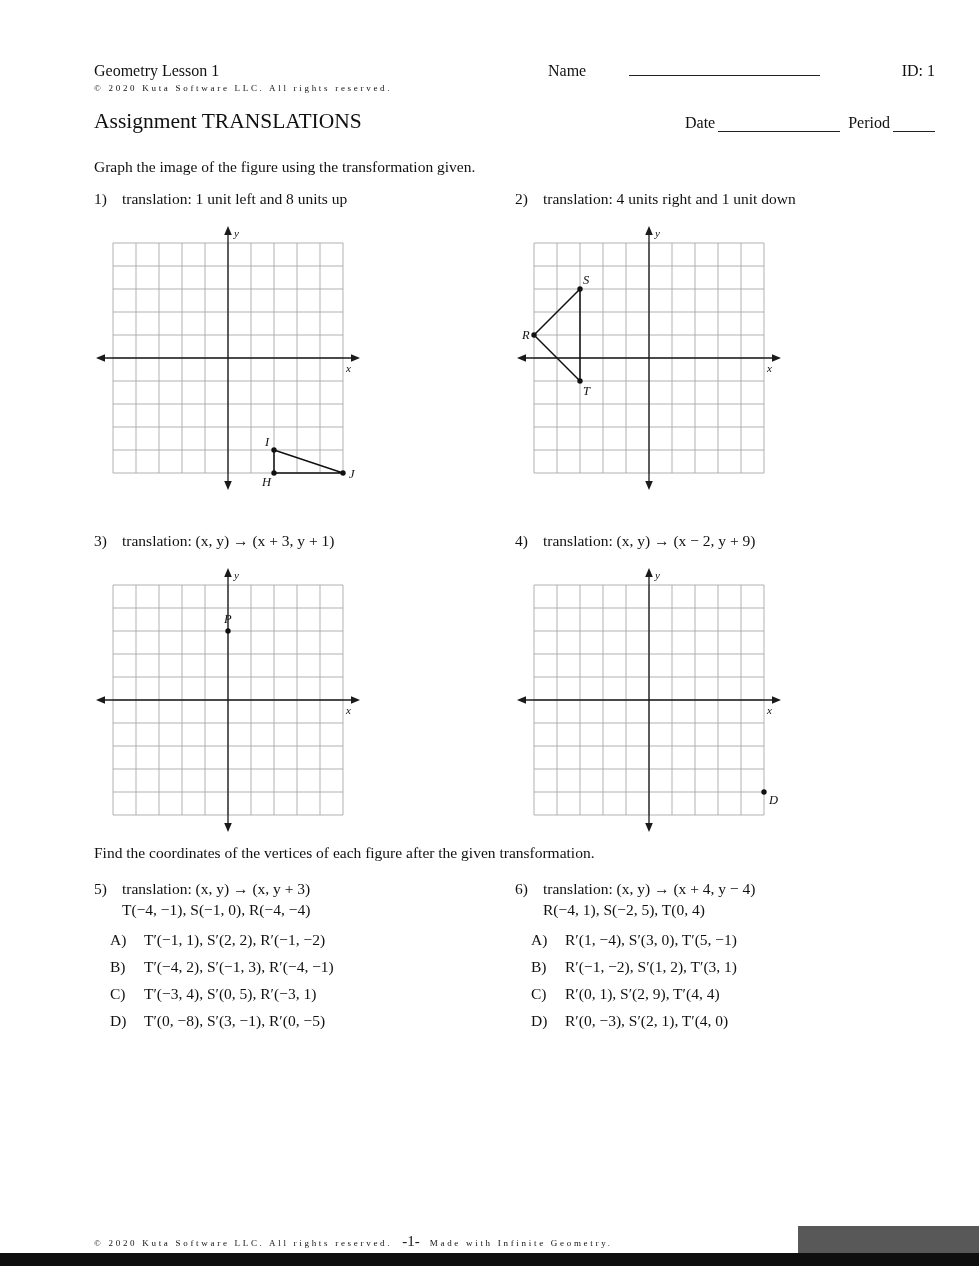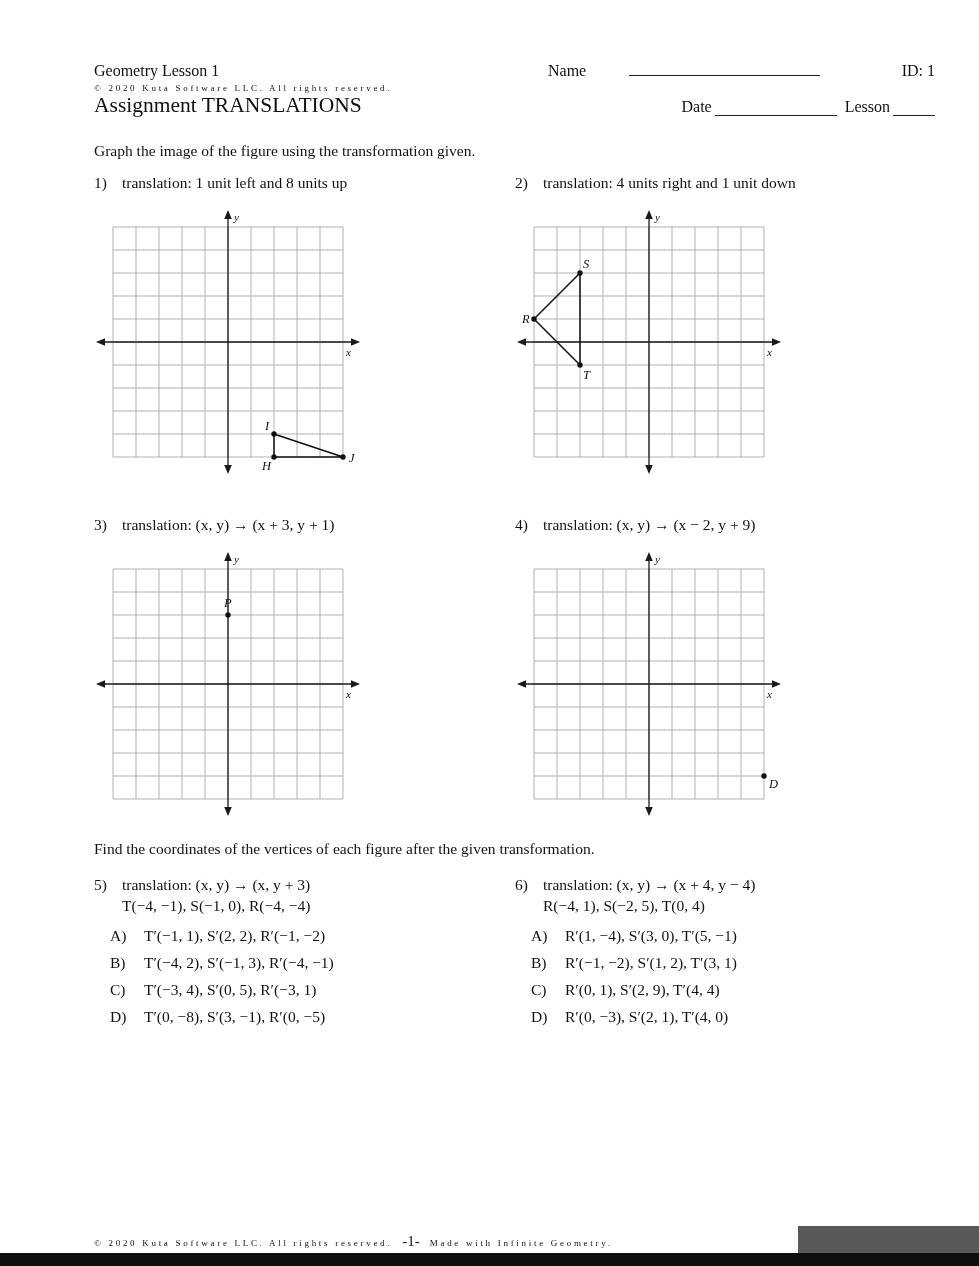--- a/index.html
+++ b/index.html
@@ -10,28 +10,28 @@
     font-family:"Liberation Serif", serif;
   }
   .content { padding:62px 44px 0 94px; }
 
   
   .hrow1 { display:flex; align-items:baseline; font-size:16px;gap:40px; }
   .lesson { flex:0 0 414px; }
   .name-line { flex:1; border-bottom:1px solid #222; height:14px; margin:0 10px 0 3px; }
   .id-label { white-space:nowrap;margin-left:32px; }
   .hrow2 { font-size:9px; letter-spacing:0.30em; margin-top:3px; white-space:nowrap; }
-  .hrow3 { display:flex; justify-content:space-between; align-items:baseline; margin-top:0; }
+  .hrow3 { display:flex; justify-content:space-between; align-items:baseline; margin-top:16px; }
   .title { font-size:21.5px; }
   .date-group { display:inline-flex; align-items:flex-end; font-size:16px; }
   .date-line { width:122px; border-bottom:1px solid #222; height:13px; display:inline-block; margin:0 8px 0 3px; }
   .period-line { width:42px; border-bottom:1px solid #222; height:13px; display:inline-block; margin-left:3px; }
 
   .instruction { font-weight:normal; font-size:15.5px; margin-top:24px; }
-  .instr2 { margin-top:16px; }
+  .instr2 { margin-top:4px; }
 
   .two-col { display:grid; grid-template-columns:421px 1fr; margin-top:14px; }
   #graph-problems { row-gap:34px; }
   #coord-problems { margin-top:18px; }
 
   .p-head { font-size:15.5px; display:flex; }
   .p-num { flex:0 0 28px; }
   .p-stmt { flex:1; }
   .g-cell svg { display:block; margin:10px 0 0 -6px; }
   svg text { font-family:"Liberation Serif", serif; fill:#111; }
@@ -57,21 +57,21 @@
     <span class="name-label">Name</span>
     <span class="name-line"></span>
     <span class="id-label">ID: 1</span>
   </div>
   <div class="hrow2">© 2020 Kuta Software LLC.  All rights reserved.</div>
   <div class="hrow3">
     <span class="title">Assignment TRANSLATIONS</span>
     <span class="date-group">
       <span>Date</span>
       <span class="date-line"></span>
-      <span>Lesson</span>
+      <span>Period</span>
       <span class="period-line"></span>
     </span>
   </div>
 
   <div class="instruction">Graph the image of the figure using the transformation given.</div>
   <div id="graph-problems" class="two-col">
       <div class="g-cell">
         <div class="p-head">
           <span class="p-num">1)</span>
           <span class="p-stmt">translation: 1 unit left and 8 units up</span>

